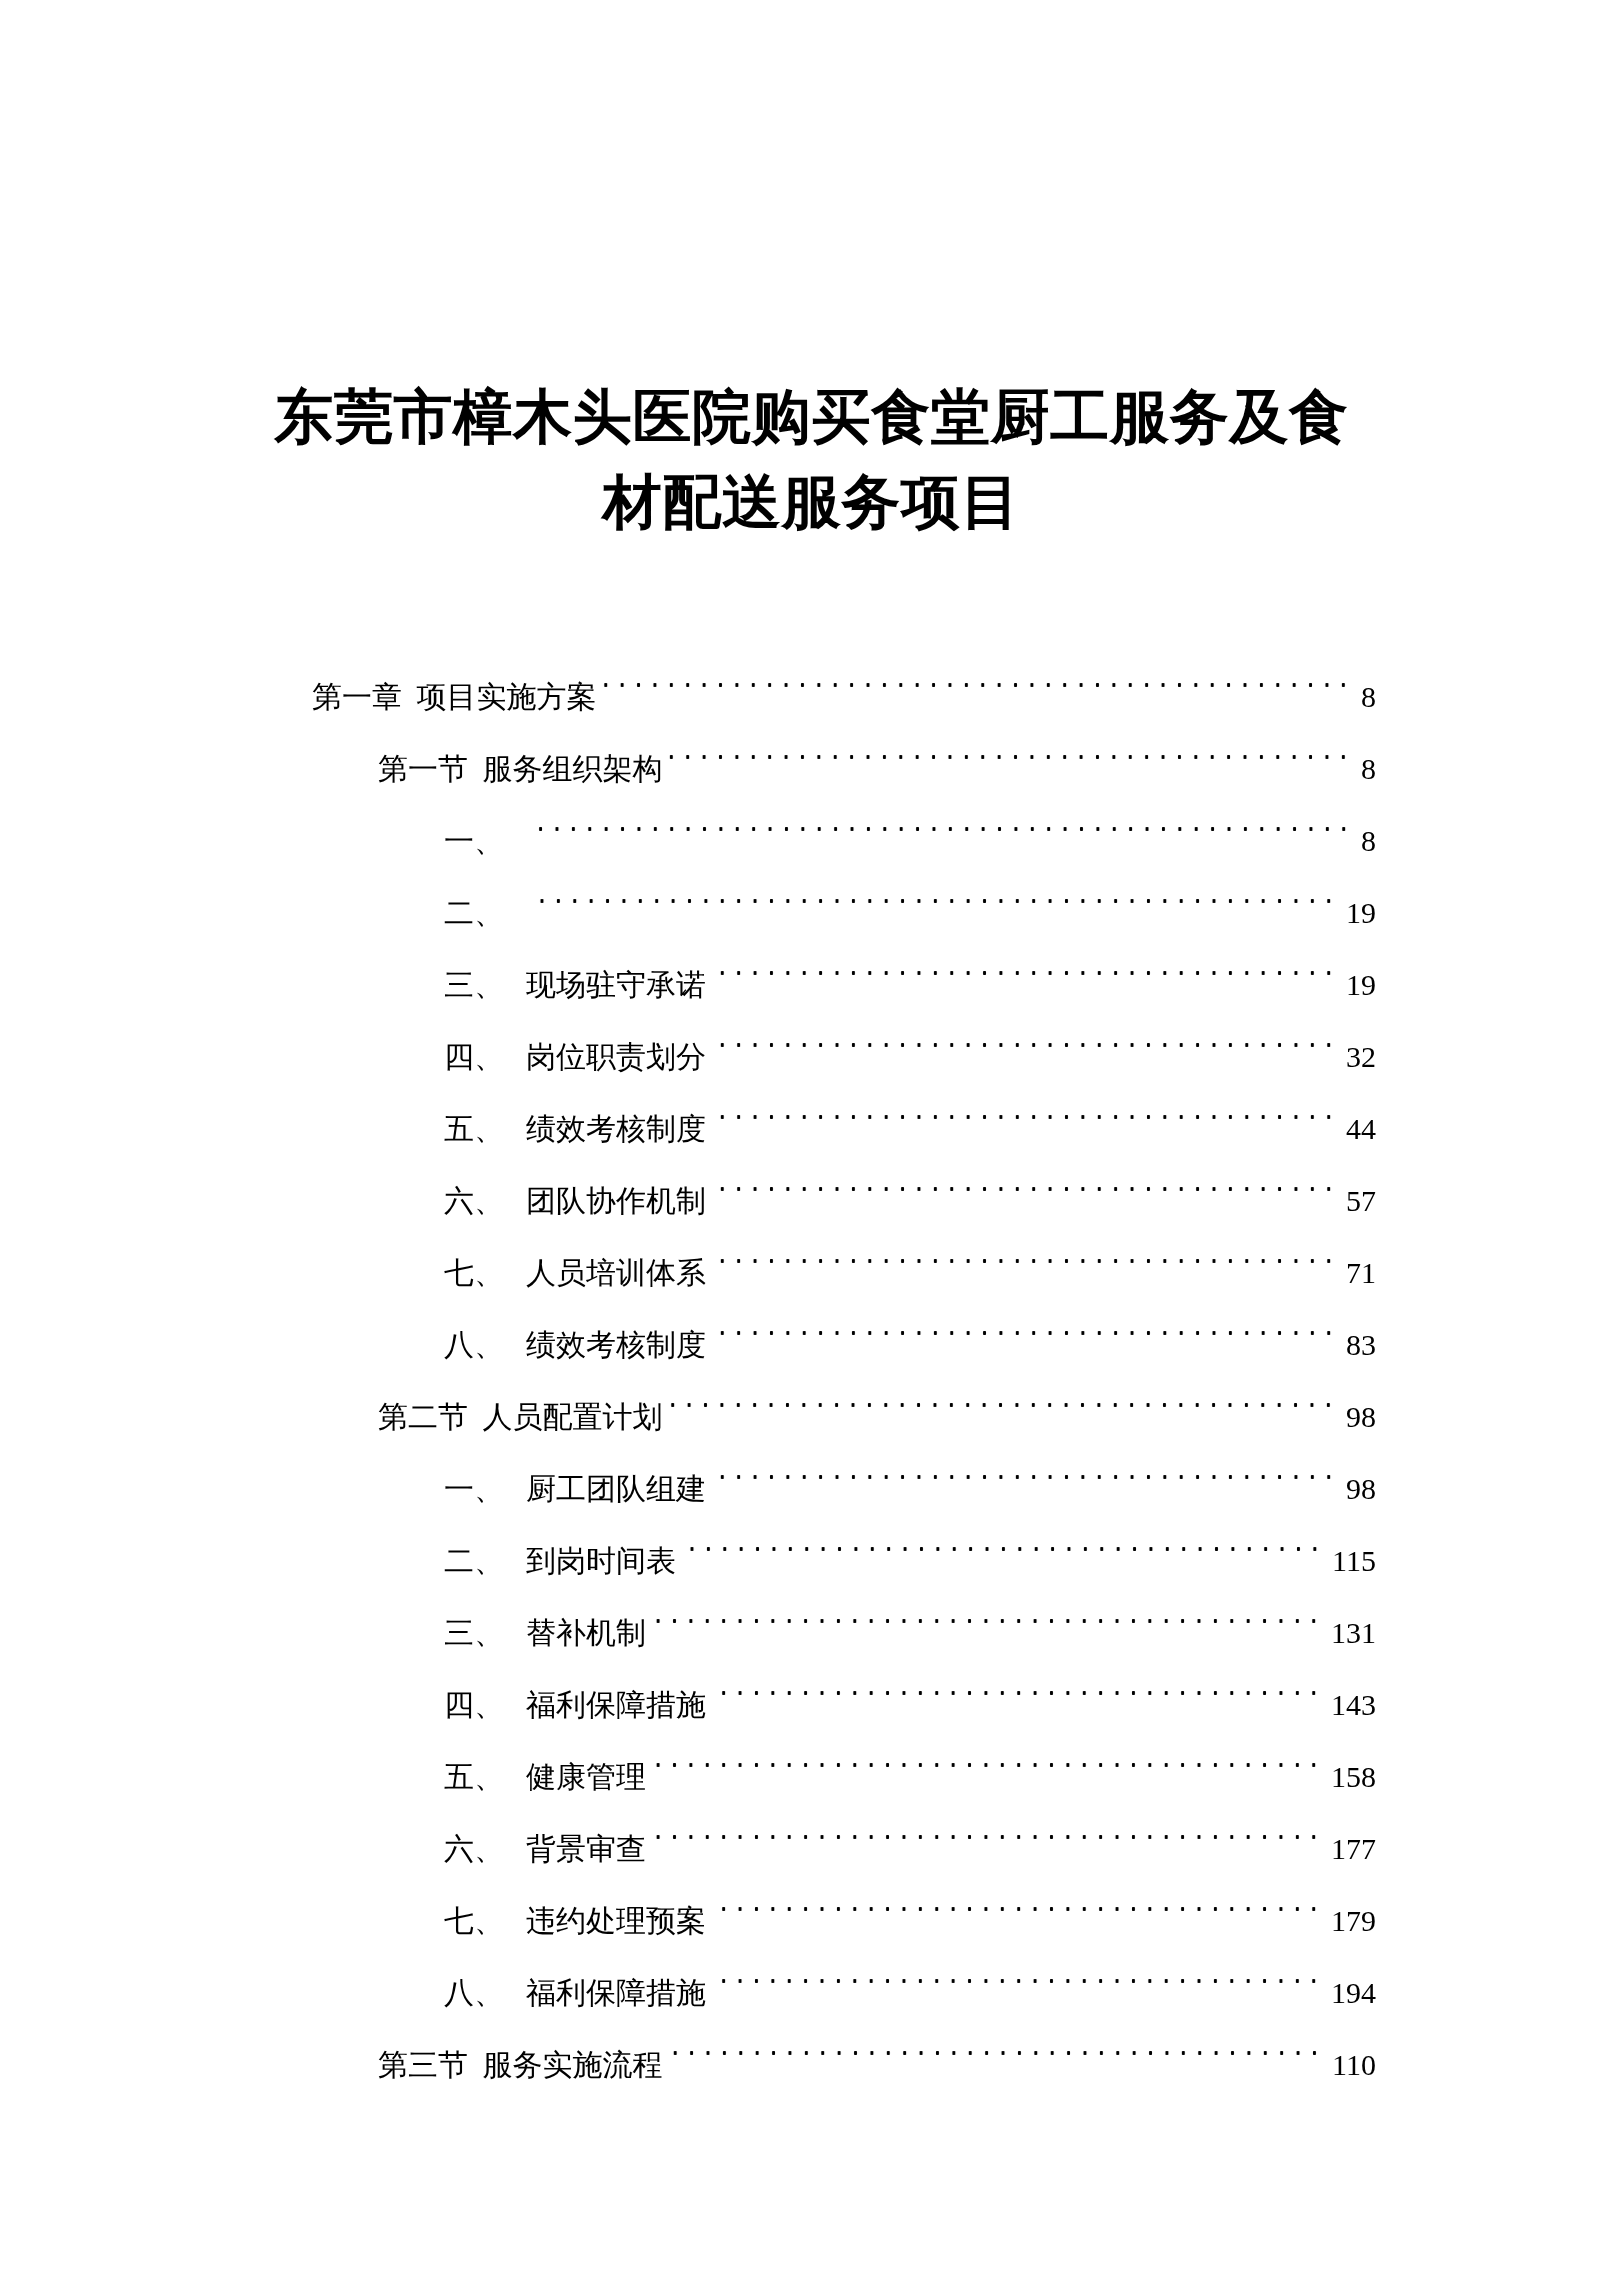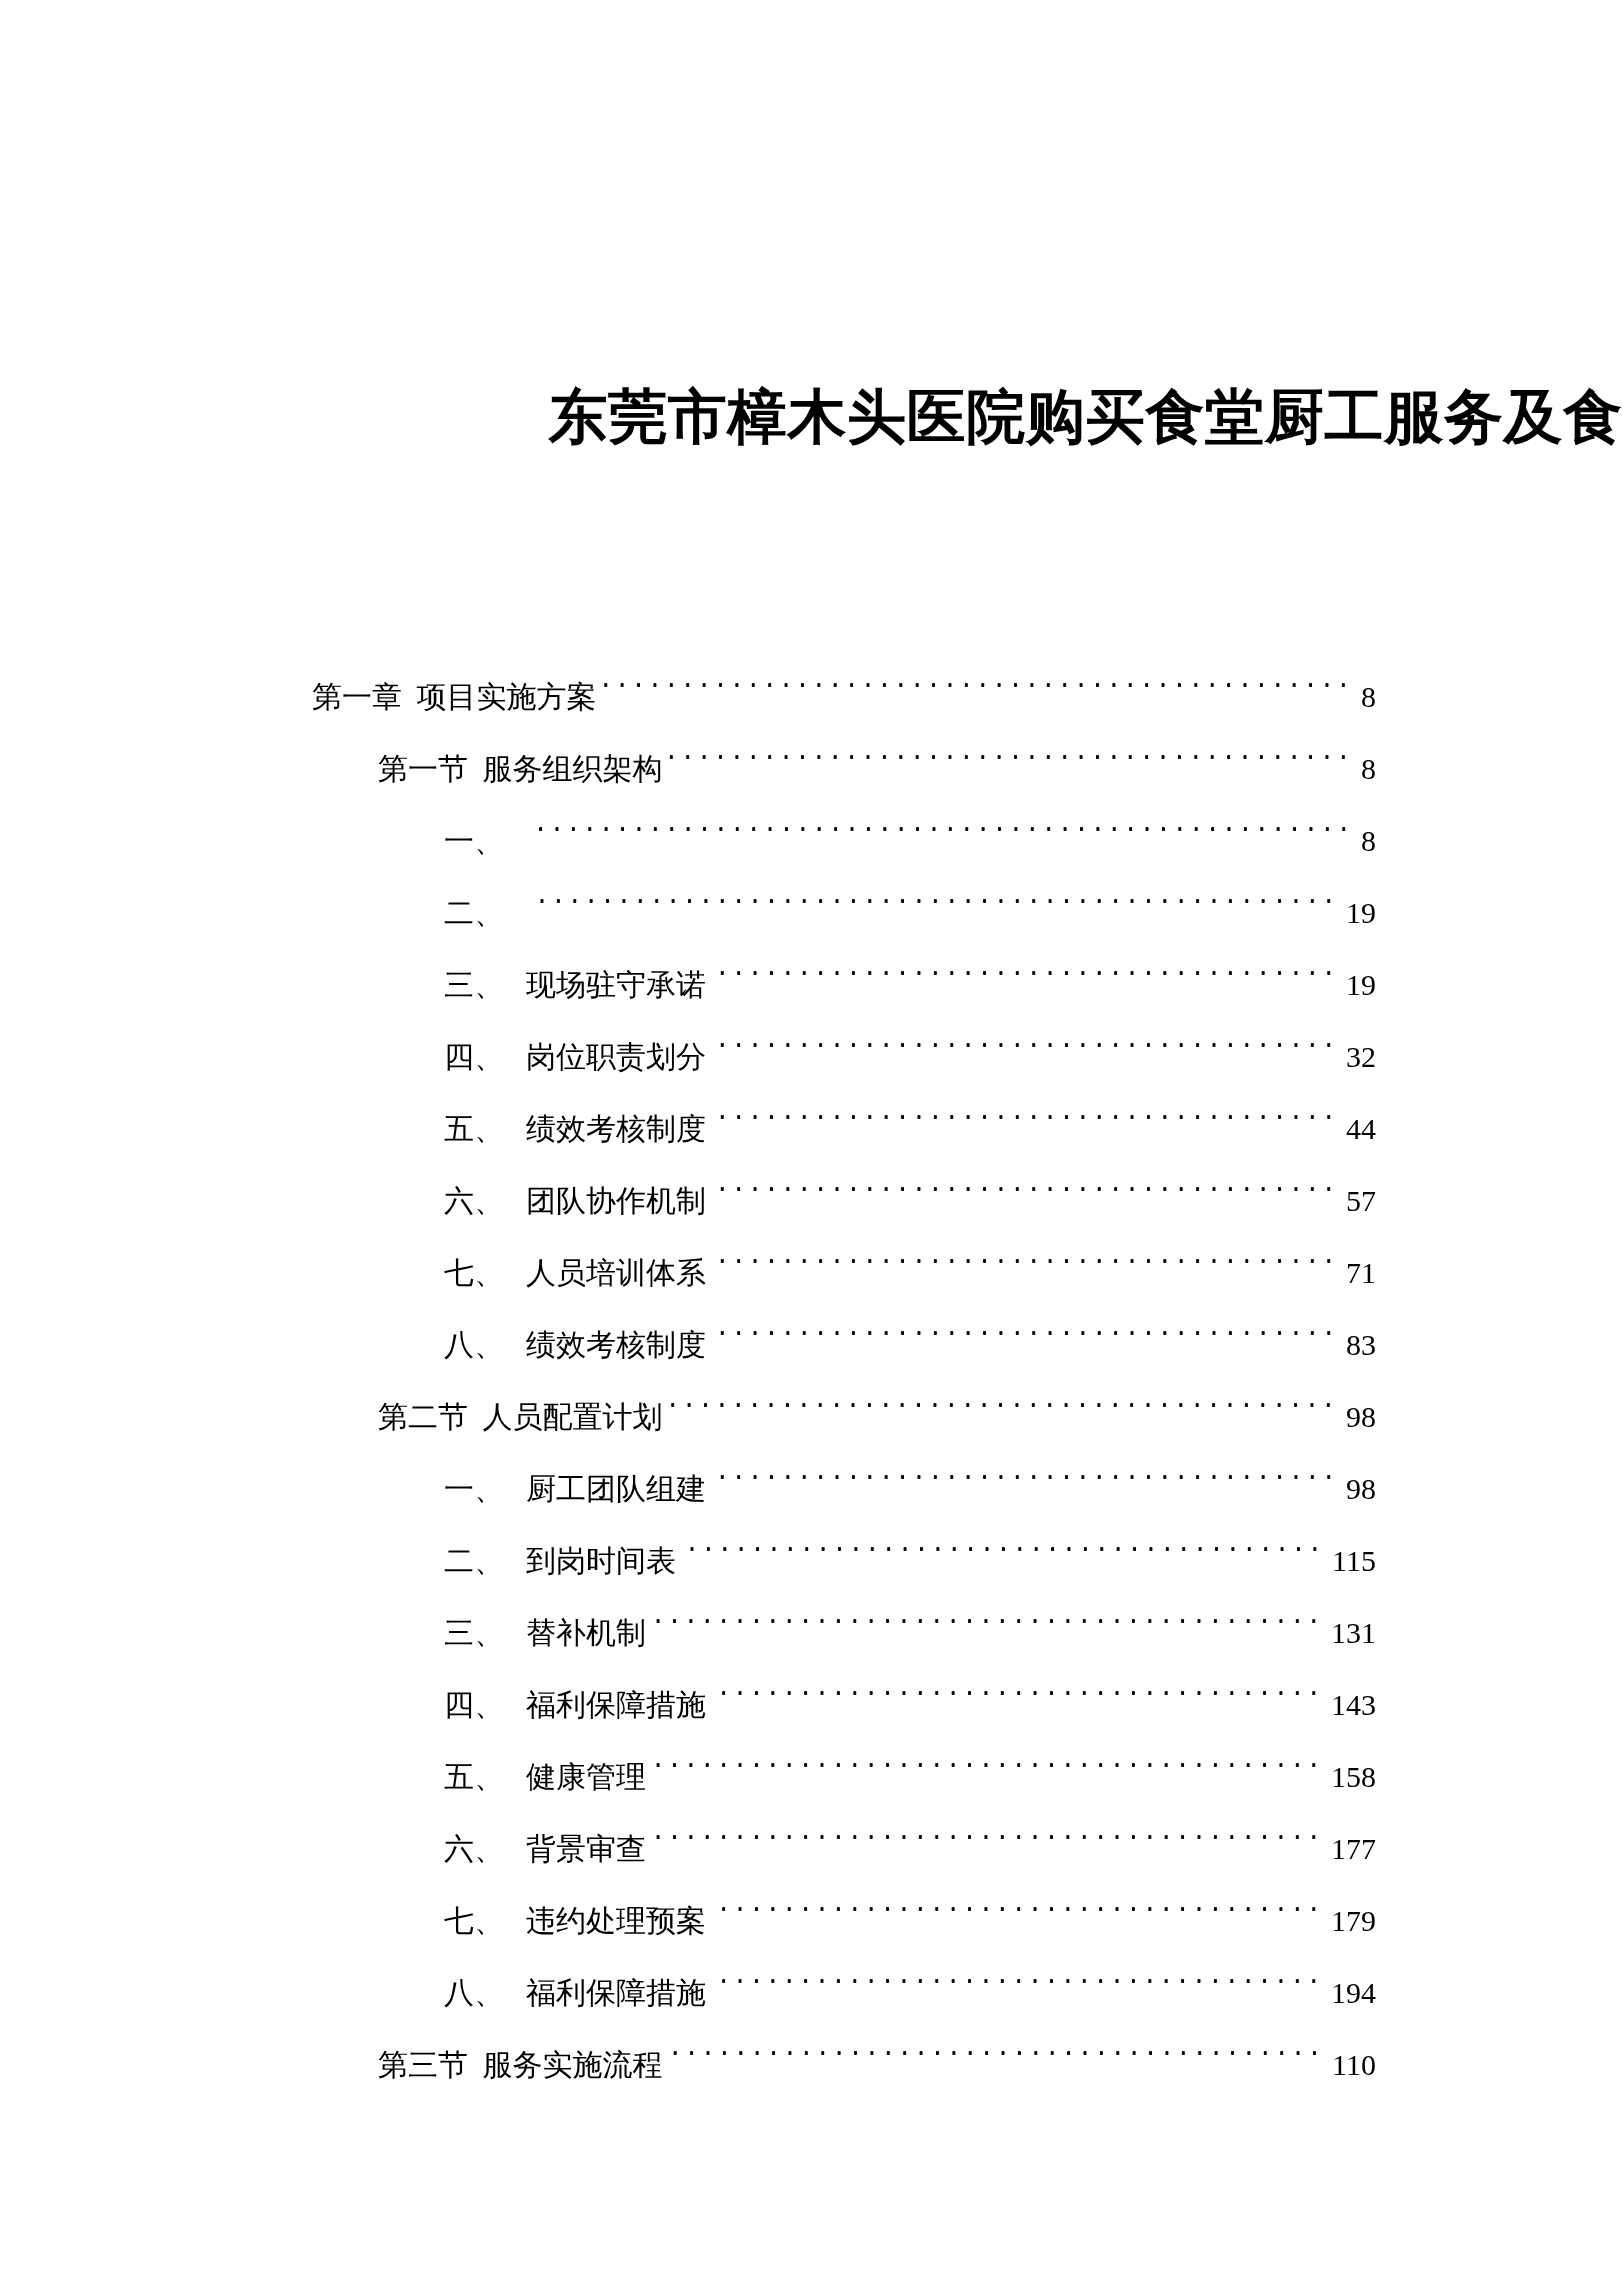--- a/index.html
+++ b/index.html
@@ -30,21 +30,20 @@
     text-align: center;
     font-family: "DejaVu Sans", "Liberation Sans", sans-serif;
     font-weight: bold;
     font-size: 59px;
     line-height: 85px;
     letter-spacing: 0.7px;
   }
   .doc-title .title-line {
     display: block;
     white-space: nowrap;
-    text-align: right;
   }
   .toc {
     position: absolute;
     left: 0;
     top: 635px;
     width: 1623px;
   }
   .toc-row {
     position: relative;
     height: 72px;
@@ -101,20 +100,21 @@
     font-family: "Liberation Serif", "DejaVu Serif", serif;
   }
 </style>
 </head>
 <body>
 
 <div class="page">
 
   <h1 class="doc-title">
     <span class="title-line">东莞市樟木头医院购买食堂厨工服务及食</span>
+    <span class="title-line">材配送服务项目</span>
   </h1>
 
   <div class="toc">
 
     <div class="toc-row level-1">
       <div class="entry">
         <span class="prefix">第一章</span>
         <span class="text">项目实施方案</span>
         <span class="leader"></span>
         <span class="page-num">8</span>

